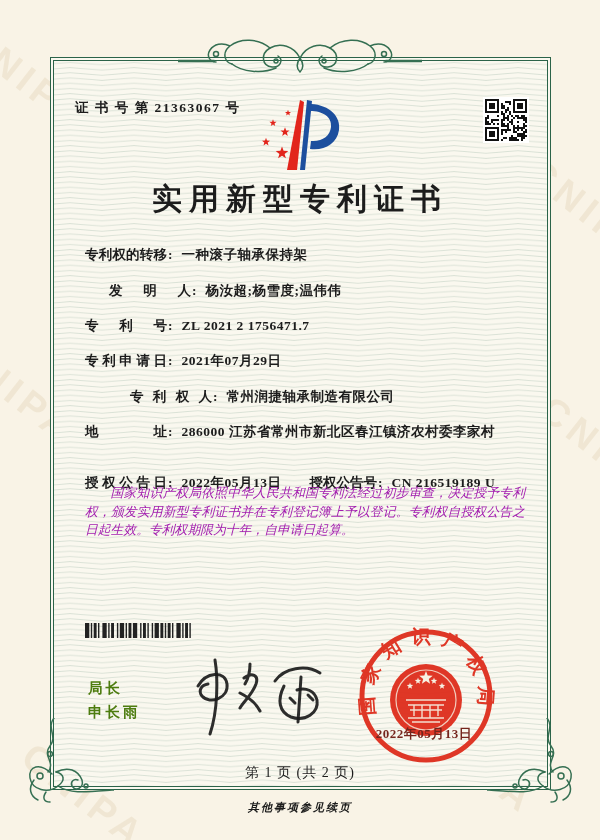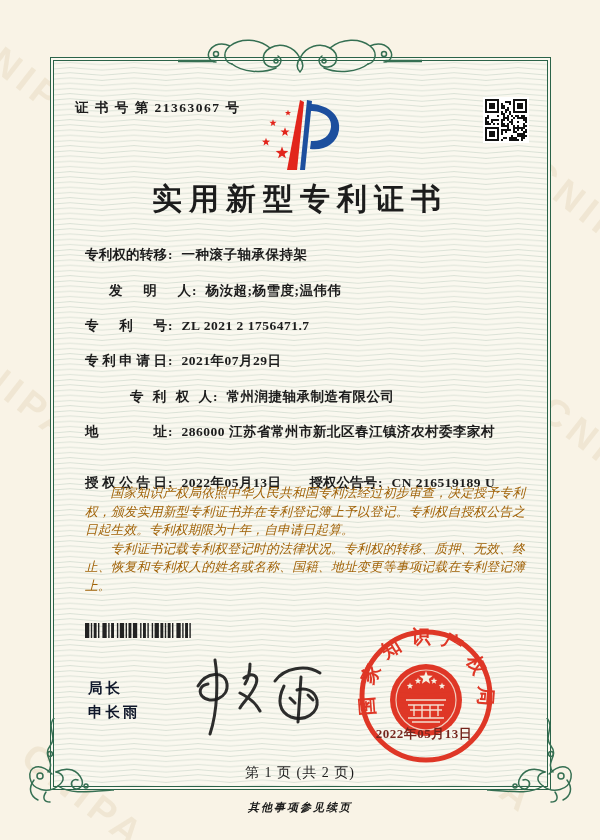--- a/index.html
+++ b/index.html
@@ -46,28 +46,28 @@
   .field-row{position:absolute;left:85px;font-size:13.5px;font-weight:bold;white-space:nowrap;}
   .f-label{display:inline-block;width:82px;text-align:justify;text-align-last:justify;}
   .f-colon{display:inline-block;margin:0 9px 0 1px;}
   .f-value{letter-spacing:.5px;}
   .f-group2{margin-left:28px;}
   .f-label2{display:inline-block;margin-top:16px;}
   
   .body-text{
     position:absolute;left:85px;top:484px;width:440px;
     font-size:12.8px;line-height:18.6px;font-style:italic;font-weight:500;
-    text-align:justify;color:#a16207;
+    text-align:justify;color:#a21caf;
   }
   .body-text p{text-indent:2em;}
   
   .barcode{position:absolute;left:85px;top:623px;}
   
   .signer{position:absolute;left:88px;top:676px;font-family:"Liberation Sans",sans-serif;
-    font-size:14.5px;font-weight:bold;letter-spacing:3px;line-height:24px;color:#0f172a;}
+    font-size:14.5px;font-weight:bold;letter-spacing:3px;line-height:24px;color:#4d7c0f;}
   .signature{position:absolute;left:180px;top:648px;}
   .sig-stroke{fill:none;stroke:#1b1b1b;stroke-width:3;stroke-linecap:round;stroke-linejoin:round;opacity:.92;}
   
   .seal{position:absolute;left:356px;top:626px;opacity:.95;}
   
   .page-num{position:absolute;left:0;top:764px;width:600px;text-align:center;font-size:14px;letter-spacing:1px;}
   .cont-note{position:absolute;left:0;top:800px;width:600px;text-align:center;
     font-size:11px;font-style:italic;font-weight:600;letter-spacing:2px;}
   
   .orn{position:absolute;pointer-events:none;}
@@ -293,21 +293,20 @@
     <div class="field-row" style="top: 282px; margin-left: 24px;"><span class="f-label">发　明　人</span><span class="f-colon">:</span><span class="f-value">杨汝超;杨雪度;温伟伟</span></div>
     <div class="field-row" style="top: 317px;"><span class="f-label">专　利　号</span><span class="f-colon">:</span><span class="f-value">ZL 2021 2 1756471.7</span></div>
     <div class="field-row" style="top: 352px;"><span class="f-label">专利申请日</span><span class="f-colon">:</span><span class="f-value">2021年07月29日</span></div>
     <div class="field-row" style="top: 388px; margin-left: 45px;"><span class="f-label">专 利 权 人</span><span class="f-colon">:</span><span class="f-value">常州润捷轴承制造有限公司</span></div>
     <div class="field-row" style="top: 423px;"><span class="f-label">地　　　址</span><span class="f-colon">:</span><span class="f-value">286000 江苏省常州市新北区春江镇济农村委李家村</span></div>
     <div class="field-row" style="top: 458px;"><span class="f-label">授权公告日</span><span class="f-colon">:</span><span class="f-value">2022年05月13日</span><span class="f-group2"><span class="f-label2">授权公告号</span><span class="f-colon">:</span><span class="f-value">CN 216519189 U</span></span></div>
   </div>
 
 <div class="body-text">
   <p>国家知识产权局依照中华人民共和国专利法经过初步审查，决定授予专利权，颁发实用新型专利证书并在专利登记簿上予以登记。专利权自授权公告之日起生效。专利权期限为十年，自申请日起算。</p>
-  <p>专利证书记载专利权登记时的法律状况。专利权的转移、质押、无效、终止、恢复和专利权人的姓名或名称、国籍、地址变更等事项记载在专利登记簿上。</p>
 </div>
 
 <svg class="barcode" width="158" height="15" viewBox="0 0 158 15">
   <g id="barcode-bars" fill="#222222">
       <rect x="0.0" y="0" width="4.3" height="15"></rect>
       <rect x="5.8" y="0" width="1.4" height="15"></rect>
       <rect x="8.7" y="0" width="2.9" height="15"></rect>
       <rect x="13.0" y="0" width="1.4" height="15"></rect>
       <rect x="17.4" y="0" width="4.3" height="15"></rect>
       <rect x="23.2" y="0" width="1.4" height="15"></rect>

